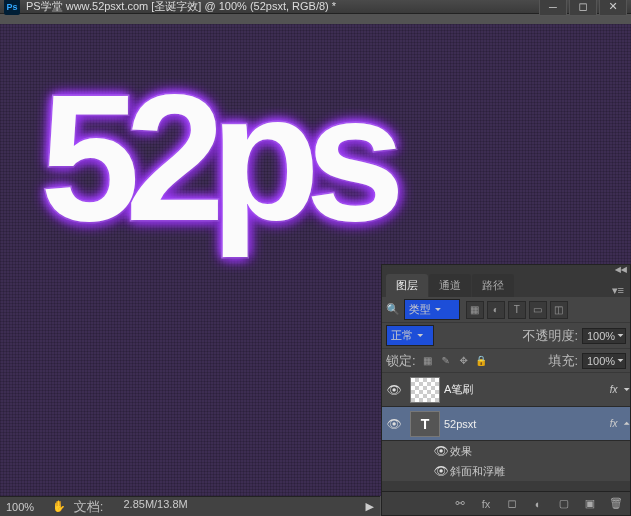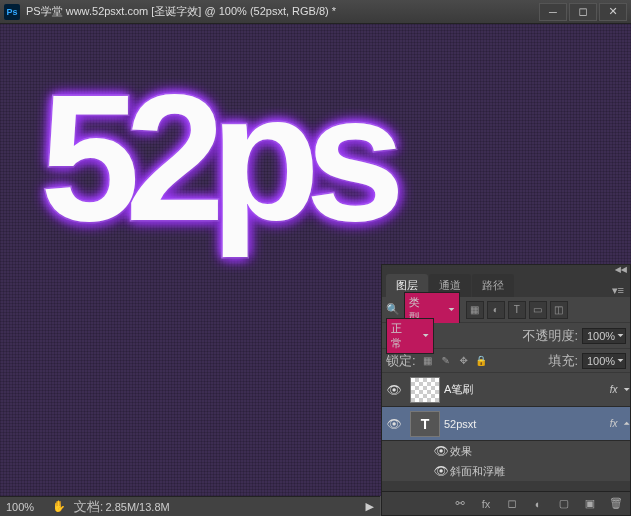--- a/index.html
+++ b/index.html
@@ -1,39 +1,39 @@
 <!DOCTYPE html>
 <html><head>
 <meta charset="utf-8">
 <style>
 *{margin:0;padding:0;box-sizing:border-box;font-family:"Microsoft YaHei",sans-serif;font-size:11px;color:#ccc;user-select:none}
 body{width:631px;height:516px;background:#535353;overflow:hidden;position:relative}
-.titlebar{height:24px;background:linear-gradient(#4a4a4a,#3a3a3a);display:flex;align-items:center;padding:0 4px;border-bottom:1px solid #222}
+.titlebar{height:14px;background:linear-gradient(#4a4a4a,#3a3a3a);display:flex;align-items:center;padding:0 4px;border-bottom:1px solid #222}
 .ps-logo{width:16px;height:16px;background:#001e36;color:#31a8ff;display:flex;align-items:center;justify-content:center;font-size:9px;font-weight:bold;margin-right:6px;border-radius:2px}
 .title-text{flex:1;font-size:11px;color:#ddd}
 .win-btns{display:flex;gap:2px}
 .win-btn{width:28px;height:18px;background:#3f3f3f;display:flex;align-items:center;justify-content:center;border:1px solid #555;cursor:pointer}
 .canvas-area{position:absolute;top:24px;left:0;right:0;bottom:20px;background:#c2410c;overflow:hidden}
 .canvas-bg{width:100%;height:100%;background:#3d2d52;background-image:repeating-linear-gradient(0deg,rgba(0,0,0,.15) 0 1px,transparent 1px 3px),repeating-linear-gradient(90deg,rgba(0,0,0,.15) 0 1px,transparent 1px 3px);position:relative}
 .text52ps{position:absolute;top:30px;left:40px;font-size:180px;font-weight:900;font-family:"Arial Black",sans-serif;color:#e8e8e8;letter-spacing:-15px;text-shadow:0 0 8px #a855f7,0 0 15px #9333ea,2px 2px 4px rgba(0,0,0,.5);-webkit-text-stroke:3px #b084d8;filter:contrast(1.1)}
 .text52ps::before{content:attr(data-text);position:absolute;top:0;left:0;color:#f0f0f0;background:radial-gradient(circle at 30% 30%,#fff 5%,#d0d0d0 40%,#e8e8e8);-webkit-background-clip:text;background-clip:text;-webkit-text-stroke:0}
 .footer{position:absolute;bottom:0;left:0;height:20px;background:#424242;display:flex;align-items:center;padding:0 6px;gap:8px;font-size:10px;border-top:1px solid #222;width:380px}
 .footer-zoom{margin-right:10px}
-.footer-doc{display:flex;align-items:center;gap:2px}
+.footer-doc{display:flex;gap:20px}
 .chev{font-size:8px;margin-left:2px}
 .panel{position:absolute;right:0;top:264px;width:250px;bottom:0;background:#454545;border:1px solid #222;display:flex;flex-direction:column}
 .panel-topbar{height:8px;background:#383838;display:flex;justify-content:flex-end;align-items:center;padding:0 3px}
 .tri{font-size:8px;color:#aaa}
 .panel-tabs{height:24px;background:#383838;display:flex;align-items:flex-end;padding-left:4px;gap:1px}
 .ptab{padding:4px 10px;background:#333;color:#aaa;font-size:11px;border-top-left-radius:3px;border-top-right-radius:3px}
 .ptab.act{background:#454545;color:#eee}
 .panel-menu{margin-left:auto;padding:0 6px;color:#aaa;cursor:pointer}
 .row{height:26px;display:flex;align-items:center;padding:0 4px;gap:4px;border-bottom:1px solid #383838}
 .row.opt{background:#454545}
-.select{background:#be185d;border:1px solid #222;padding:2px 4px;display:flex;align-items:center;gap:16px;font-size:11px}
+.select{background:#1d4ed8;border:1px solid #222;padding:2px 4px;display:flex;align-items:center;gap:2px;font-size:11px}
 .select-kind{width:56px}
 .filter-icons{display:flex;gap:3px;margin-left:2px}
 .ficon{width:18px;height:18px;background:#3a3a3a;border:1px solid #2a2a2a;display:flex;align-items:center;justify-content:center;font-size:10px;color:#999}
 .lbl{color:#bbb;font-size:13px}
 .pct-box{background:#333;border:1px solid #222;padding:1px 4px;width:44px;display:flex;align-items:center;justify-content:space-between;font-size:10px}
 .lock-row{height:24px;display:flex;align-items:center;padding:0 4px;gap:4px;border-bottom:1px solid #383838}
 .lock-icons{display:flex;gap:2px}
 .licon{width:16px;height:16px;display:flex;align-items:center;justify-content:center;font-size:10px;color:#999}
 .layers{flex:1;overflow:hidden;background:#3a3a3a}
 .layer{display:flex;align-items:center;height:34px;border-bottom:1px solid #2a2a2a;background:#454545}

